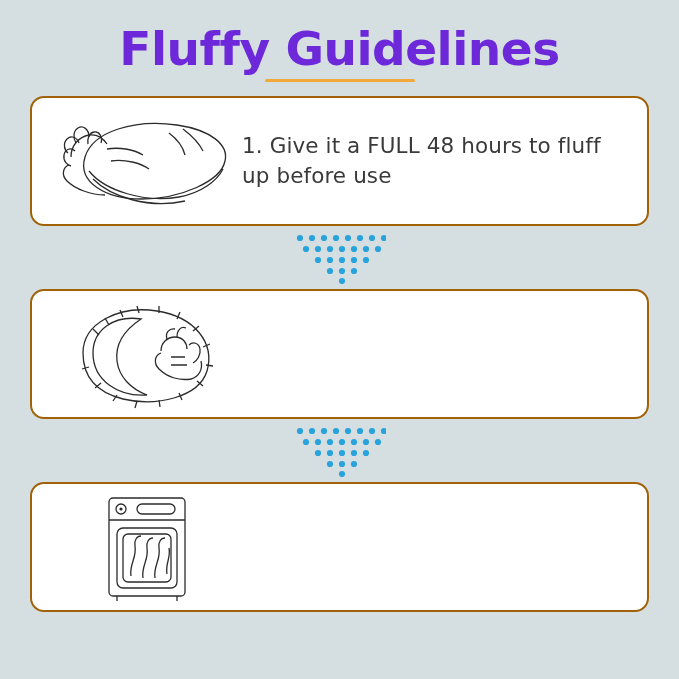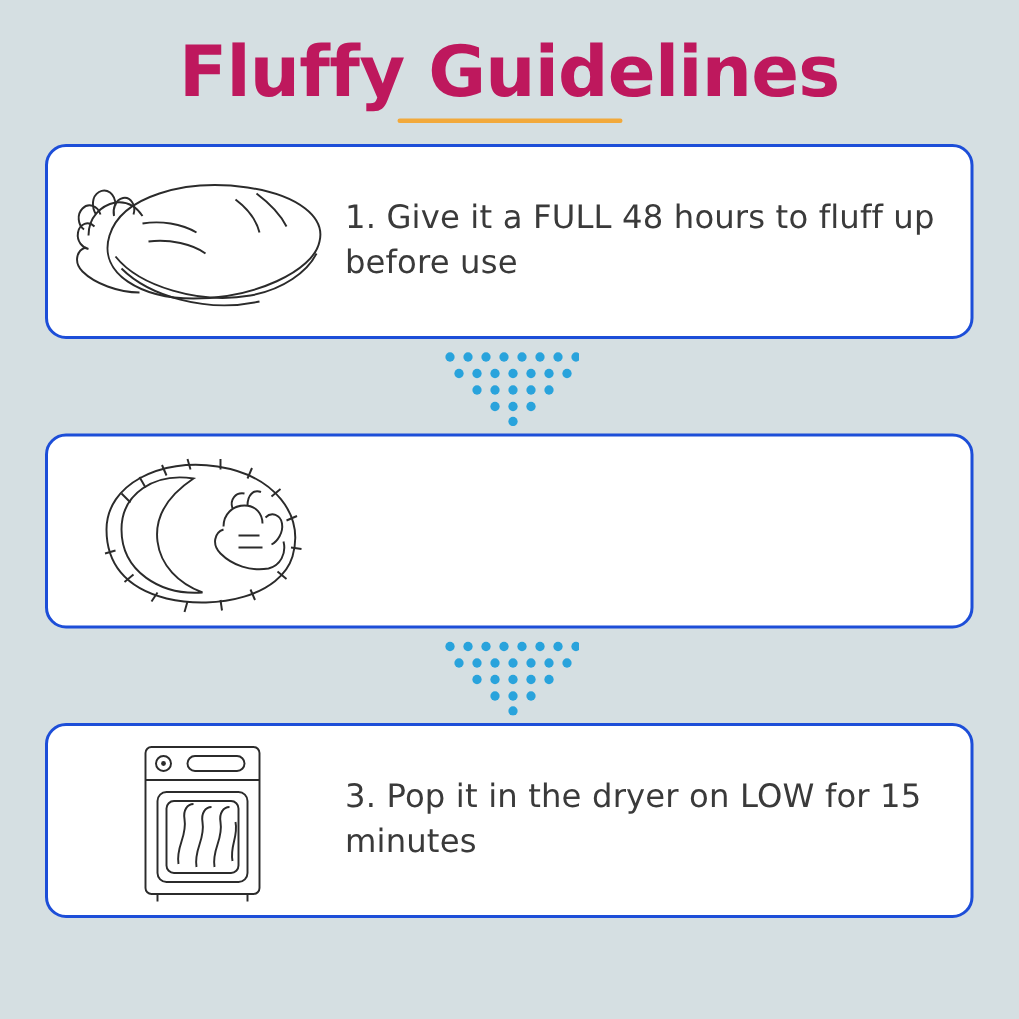--- a/index.html
+++ b/index.html
@@ -23,45 +23,45 @@
 
   
   .title-block {
     padding-top: 24px;
     text-align: center;
   }
   .title {
     font-family: "DejaVu Sans", sans-serif;
     font-size: 47px;
     font-weight: bold;
-    color: #be185d;
+    color: #6d28d9;
     letter-spacing: -0.5px;
     line-height: 1.05;
     margin: 0;
     text-align: center;
   }
   .title-underline {
     width: 150px;
     height: 3px;
     background: #f2a93b;
     margin: 6px auto 0 auto;
     border-radius: 2px;
   }
 
   
   .card {
     position: relative;
     box-sizing: border-box;
     height: 130px;
     background: #ffffff;
-    border: 2px solid #1d4ed8;
+    border: 2px solid #a16207;
     border-radius: 14px;
     display: flex;
     align-items: center;
-    padding: 0 2px;
+    padding: 0 14px;
     overflow: hidden;
   }
   .card-art {
     width: 196px;
     min-width: 196px;
     height: 118px;
     display: flex;
     align-items: center;
     justify-content: center;
   }
@@ -248,16 +248,15 @@
 
         <path d="M82 86 C80 74 88 68 86 56 C85 50 88 46 92 46"></path>
         <path d="M94 88 C92 76 100 70 98 58 C97 52 100 48 104 48"></path>
         <path d="M106 88 C104 76 112 70 110 58 C109 52 112 48 116 48"></path>
         <path d="M118 84 C116 74 122 68 120 58"></path>
 
         <line x1="68" y1="106" x2="68" y2="111"></line>
         <line x1="128" y1="106" x2="128" y2="111"></line>
       </svg>
     </div>
-    <div class="card-text">3. Pop it in the dryer on LOW for 15 minutes</div>
   </div>
 
 </div>
 
 </body></html>

